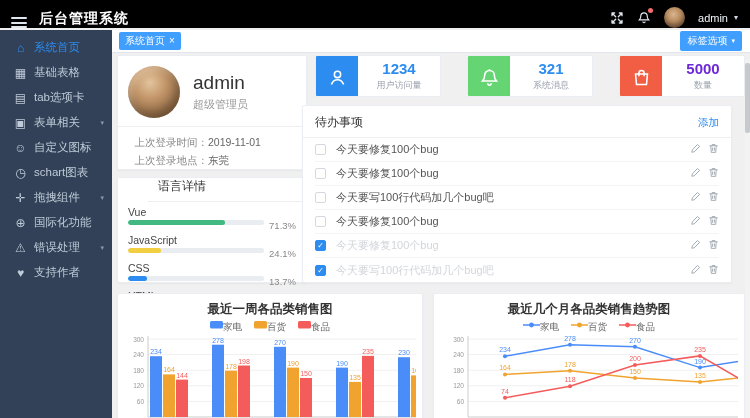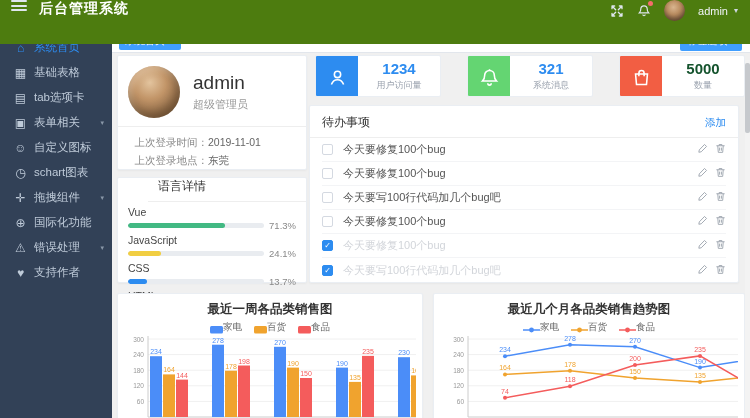--- a/index.html
+++ b/index.html
@@ -1,22 +1,22 @@
 <!DOCTYPE html>
 <html><head>
 <meta charset="utf-8">
 <style>
   * { margin:0; padding:0; box-sizing:border-box; }
   html,body { width:750px; height:418px; overflow:hidden; background:#fff;
     font-family:"Liberation Sans","DejaVu Sans",sans-serif; }
   .app { position:relative; width:750px; height:418px; overflow:hidden; background:#f0f0f0; }
 
   
-  .header { position:absolute; left:0; top:0; width:750px; height:44px; background:#4d7c0f;
-    display:flex; align-items:flex-start; color:#fff; z-index:5; }
+  .header { position:absolute; left:0; top:0; width:750px; height:28px; background:#000000;
+    display:flex; align-items:flex-end; color:#fff; z-index:5; }
   .burger { width:16px; height:11px; margin-left:11px; display:flex; flex-direction:column;
     justify-content:space-between; cursor:pointer; }
   .burger i { display:block; height:2px; background:#dfe6ee; border-radius:1px; }
   .app-title { font-size:14px; font-weight:bold; margin-left:12px; letter-spacing:1px; }
   .header-right { margin-left:auto; display:flex; align-items:center; gap:13px; padding-right:12px; }
   .icon-btn { position:relative; display:flex; align-items:center; }
   .badge-dot { position:absolute; right:-2px; top:-2px; width:5px; height:5px; border-radius:50%; }
   .avatar-sm { width:21px; height:21px; border-radius:50%;
     background:radial-gradient(circle at 45% 35%, #d9b58f 0%, #b98c60 40%, #8a6647 70%, #64492f 100%);
     box-shadow:inset 0 -3px 4px rgba(0,0,0,.25); }
@@ -59,55 +59,55 @@
   .profile-row .lbl { color:#888; width:78px;text-align:right; }
   .profile-row .val { color:#666; }
 
   
   .langs { left:5px; top:147px; width:190px; height:106px; }
   .card-head { font-size:12px; color:#333; padding:0 10px 6px; border-bottom:1px solid #eee;
     display:flex; align-items:center;margin-left:30px; }
   .lang-body { padding:4px 10px 0; }
   .lang-row { margin-bottom:3px; }
   .lang-name { font-size:10.5px; color:#444; margin-bottom:2px; }
-  .lang-line { display:flex; align-items:center; }
+  .lang-line { display:flex; }
   .lang-track { flex:1; height:5px; background:#e9ecf0; border-radius:3px; overflow:hidden; }
   .lang-fill { height:5px; border-radius:3px; }
   .lang-pct { width:32px; text-align:right; font-size:9.5px; color:#888; }
 
   
   .stats { position:absolute; left:203px; top:25px; width:430px; height:42px; display:flex; gap:26px; }
   .stat-card { flex:1; background:#fff; border:1px solid #eaeef3; border-radius:2px; display:flex; overflow:hidden; cursor:pointer; }
   .stat-ico { width:42px; height:42px; flex:0 0 42px; display:flex; align-items:center; justify-content:center; }
   .stat-info { flex:1; display:flex; flex-direction:column; align-items:center; justify-content:center; }
   .stat-num { font-size:15px; font-weight:bold; }
   .stat-lbl { font-size:9px; color:#9aa2ae; margin-top:2px; }
 
   
-  .todo { left:197px; top:75px; width:430px; height:178px; }
+  .todo { left:190px; top:75px; width:430px; height:178px; }
   .todo-head { display:flex; align-items:center; font-size:12px; color:#333; padding:8px 12px 6px; border-bottom:1px solid #eee; }
   .todo-add { margin-left:auto; font-size:10.5px; color:#2d8cf0; cursor:pointer; text-decoration:none; }
   .todo-row { display:flex; align-items:center; height:24px; margin:0 12px; border-bottom:1px solid #f3f4f6;
     font-size:11px; color:#555; }
   .todo-row:last-child { border-bottom:none; }
   .cbx { width:11px; height:11px; border:1px solid #d4d9e1; border-radius:2px; background:#fff; flex:0 0 11px;
     display:flex; align-items:center; justify-content:center; font-size:8px; color:#fff; cursor:pointer; }
   .todo-row.done .cbx { background:#2d8cf0; border-color:#2d8cf0; }
   .todo-text { margin-left:10px; }
   .todo-row.done .todo-text { color:#d2d5da; }
   .todo-acts { margin-left:auto; display:flex; gap:7px; align-items:center; }
   .todo-acts svg { cursor:pointer; }
 
   
   .chart-card { top:263px; height:170px; overflow:hidden; }
   .chartL { left:5px; width:306px; }
   .chartR { left:321px; width:312px; }
   .chart-title { text-align:center; font-size:12.5px; font-weight:bold; color:#333; margin-top:7px; }
   .chart-legend { display:flex; justify-content:center; align-items:center; gap:12px; margin:3px 0 2px; }
-  .lg-item { display:flex; align-items:flex-end; font-size:9.5px; color:#666; cursor:pointer; }
+  .lg-item { display:flex; align-items:flex-start; font-size:9.5px; color:#666; cursor:pointer; }
   .plot { display:block; margin:0 auto; }
   .plot text.tick { font-size:6.5px; fill:#999; }
   .plot text.vlabel { font-size:7px; }
 
   
   .scrollbar { position:absolute; right:0; top:30px; width:5px; height:388px; background:#f3f3f3; }
   .scroll-thumb { position:absolute; right:0; top:3px; width:5px; height:70px; background:#c6c9cd; border-radius:2px; }
 </style>
 </head>
 <body>
@@ -292,21 +292,21 @@
           </div>
         </div>
         <div class="stat-card">
           <div class="stat-ico" style="background:#f25e43">
             <svg width="21" height="21" viewBox="0 0 24 24" fill="none" stroke="#fff" stroke-width="1.8">
               <path d="M5.2 8h13.6l-1.1 12H6.3L5.2 8z"></path>
               <path d="M9 10.5V7a3 3 0 0 1 6 0v3.5"></path>
             </svg>
           </div>
           <div class="stat-info">
-            <div class="stat-num" style="color:#14532d">5000</div>
+            <div class="stat-num" style="color:#6d28d9">5000</div>
             <div class="stat-lbl">数量</div>
           </div>
         </div>
       </div>
 
     <div class="card todo">
       <div class="todo-head">
         <span>待办事项</span>
         <a class="todo-add">添加</a>
       </div>

